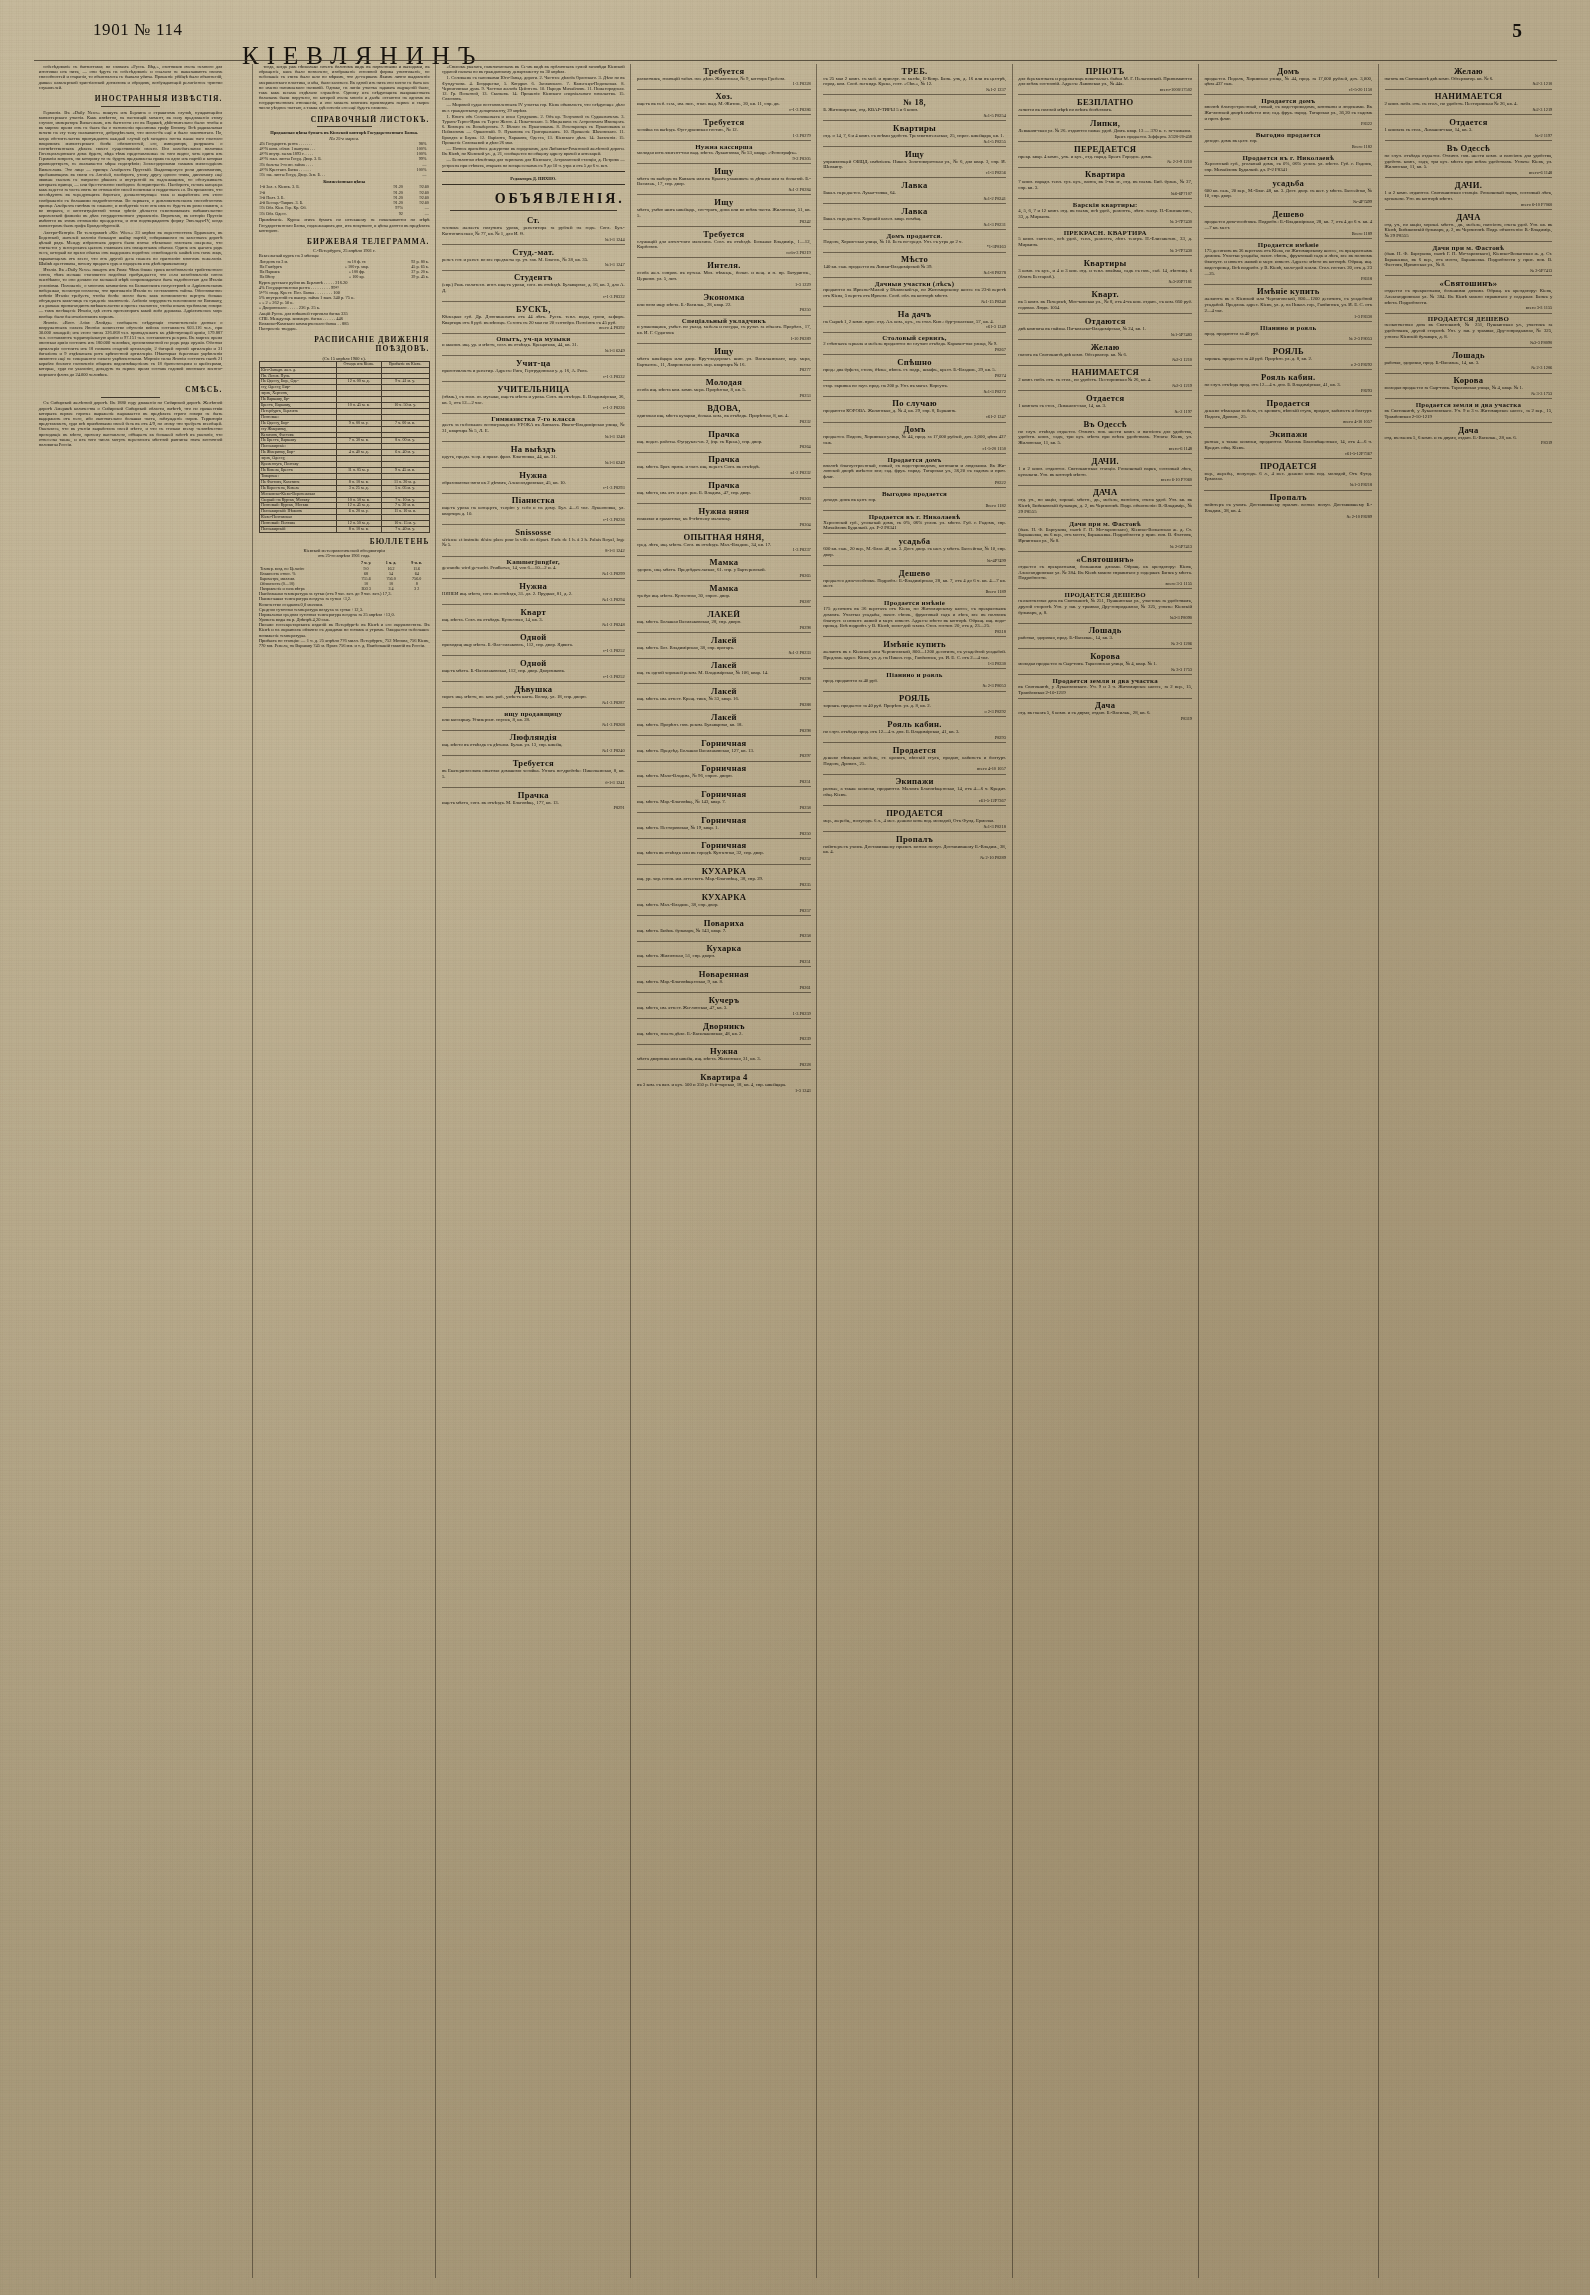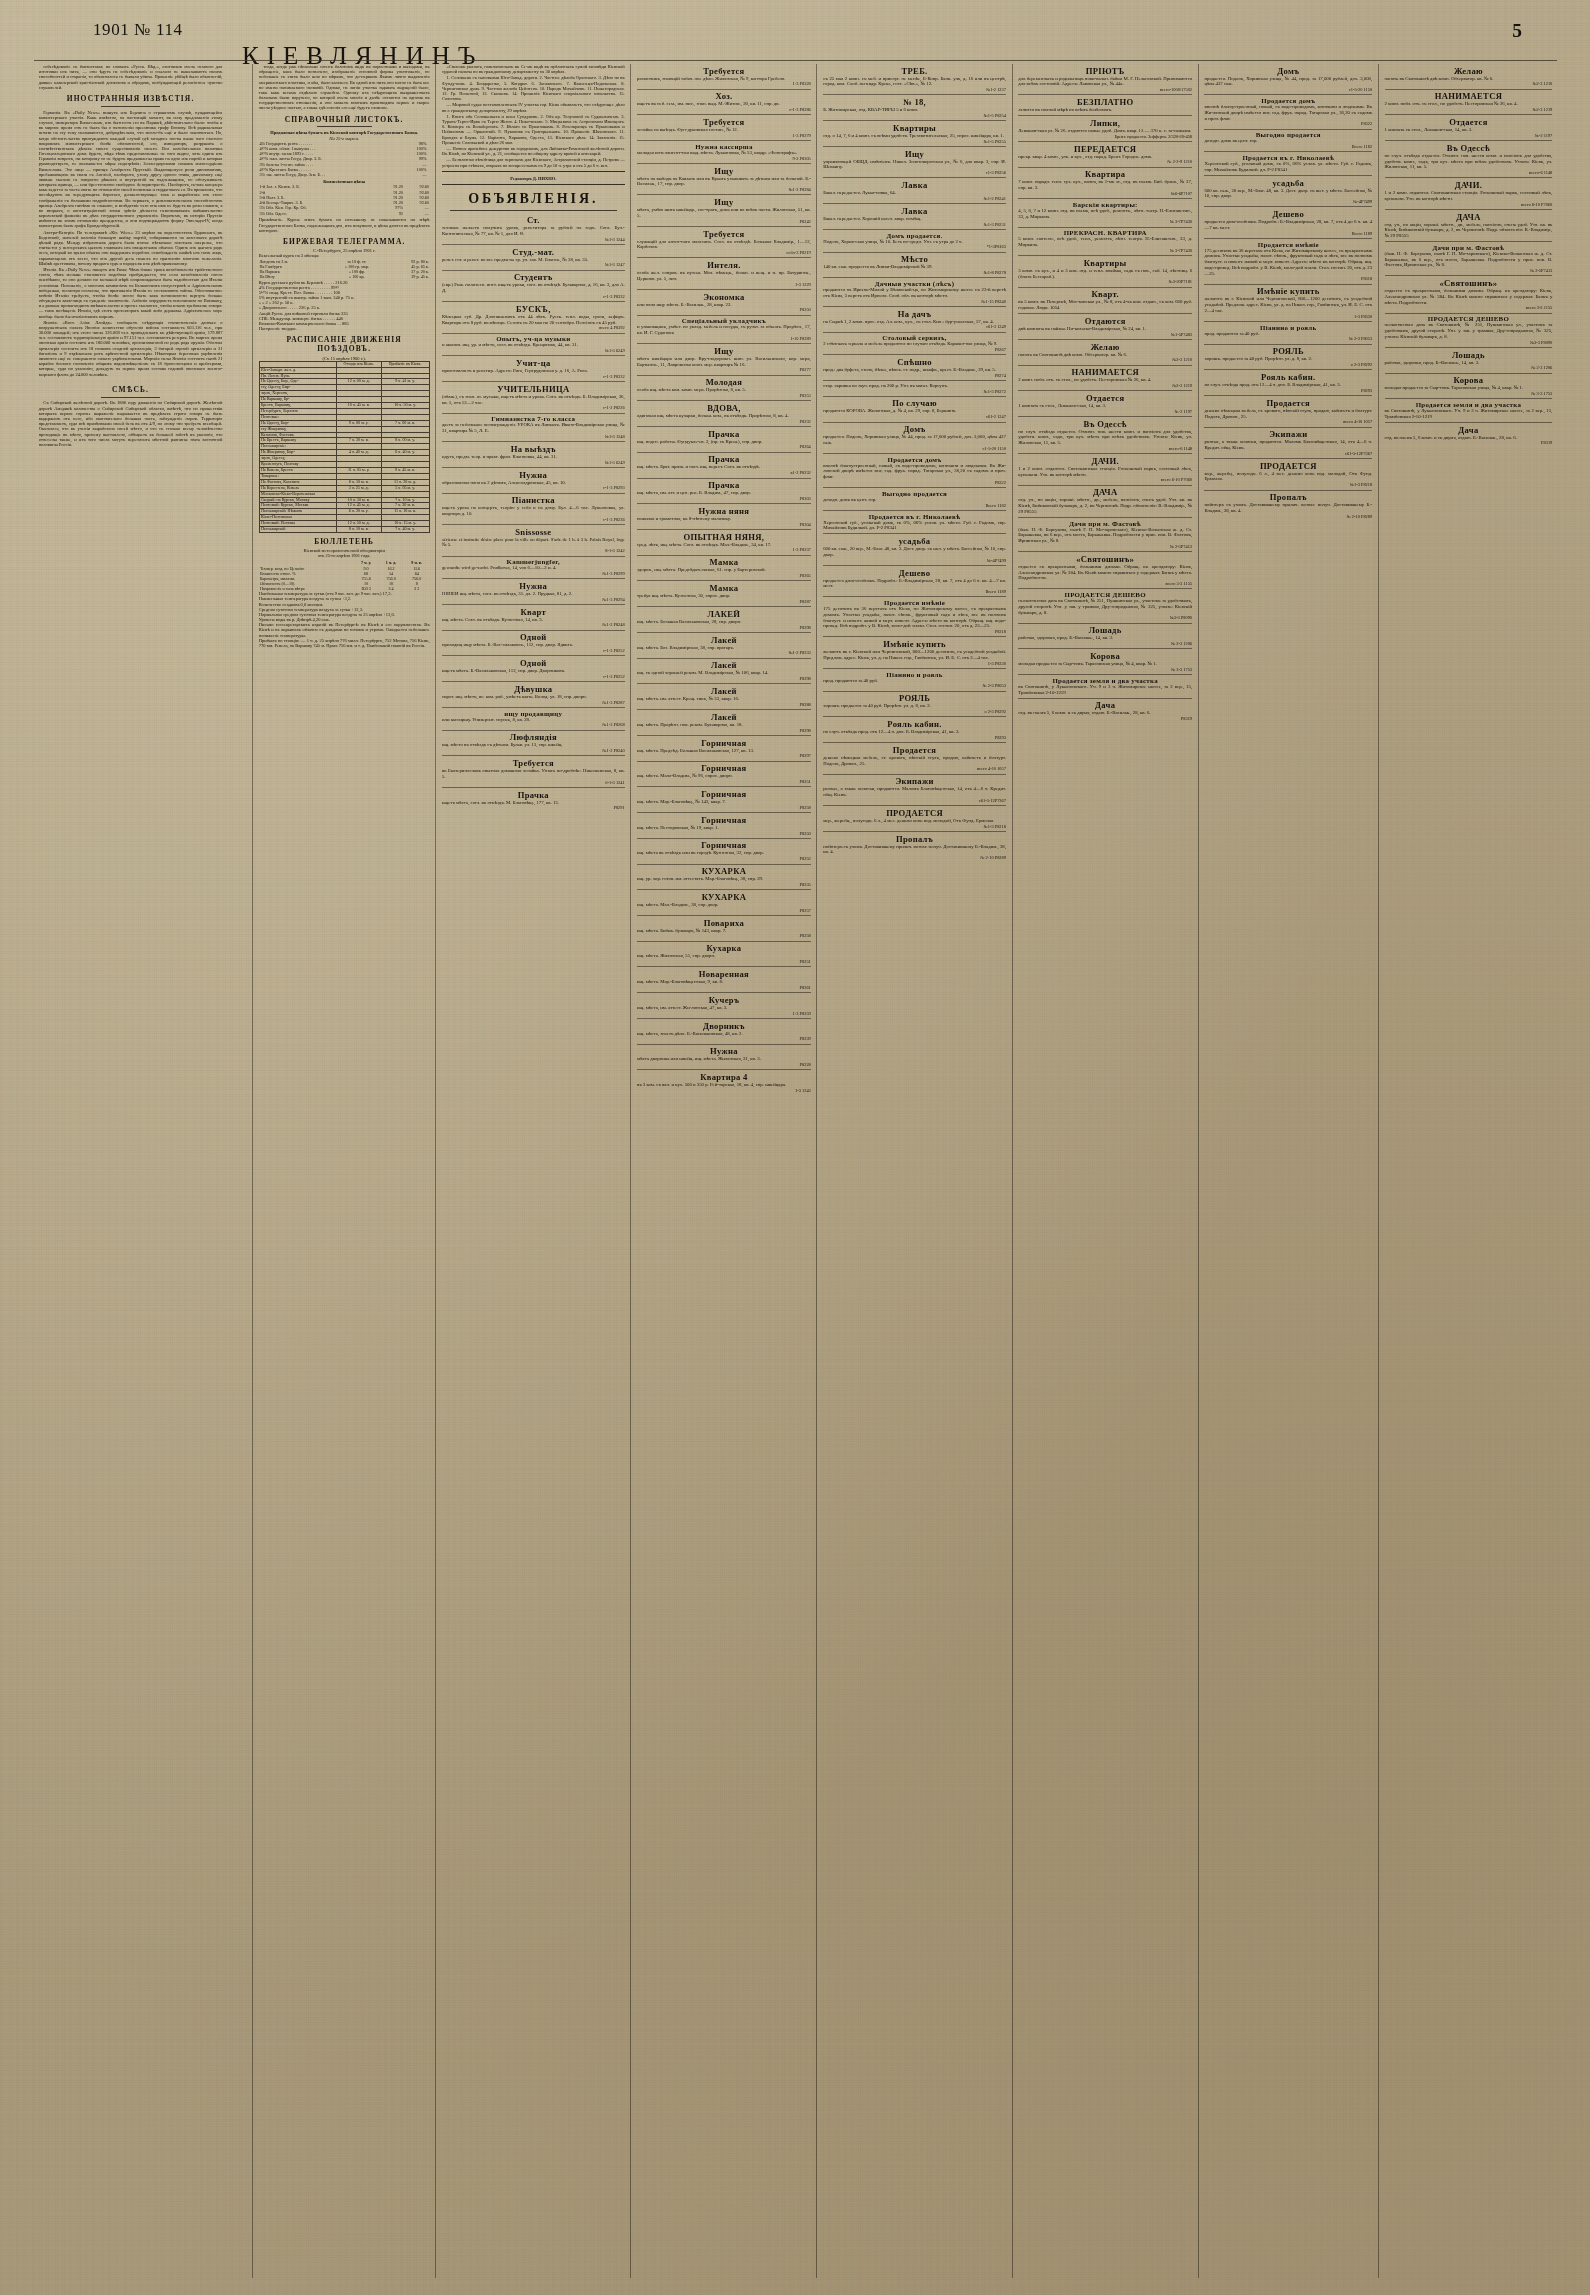--- a/index.html
+++ b/index.html
@@ -57,21 +57,21 @@
   .c3 { width:13.0%; }
   .c4 { width:12.4%; }
   .c5 { width:13.0%; }
   .c6 { width:12.4%; }
   .c7 { width:12.0%; }
   .c8 { width:12.0%; }
   .xtiny { font-size:4.5px; line-height:1.15; text-align:justify; }
   .xtiny p { margin:0 0 1.1px 0; text-indent:4.6px; }
 
   .sec-head {
-    text-align:center; font-size:7.5px; letter-spacing:1.1px; font-weight:bold;
+    text-align:right; font-size:7.5px; letter-spacing:1.1px; font-weight:bold;
     margin:4px 0 2.3px; text-transform:uppercase;
   }
   .sec-head.huge { font-size:14px; letter-spacing:2.9px; margin:5.7px 0 3.4px;}
   .hr-thin { border:0; border-top:0.6px solid #4a4237; margin:2.3px 8px; }
   .hr-short { border:0; border-top:0.6px solid #4a4237; margin:2.9px 34%; }
   .center { text-align:center; }
   .bold { font-weight:bold; }
 
   
   .ad { border-bottom:0.6px solid rgba(60,52,40,.6); padding:1.7px 0 2.3px; }

